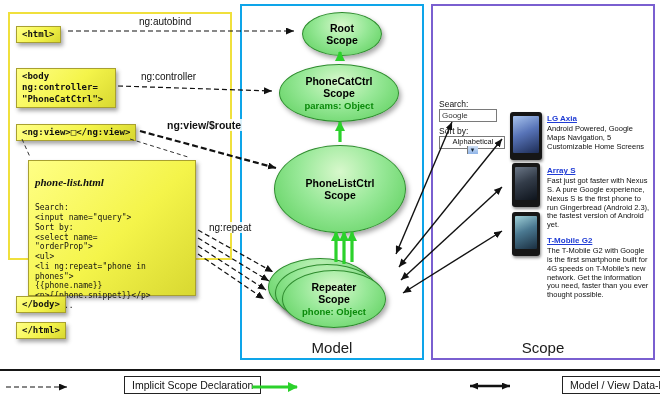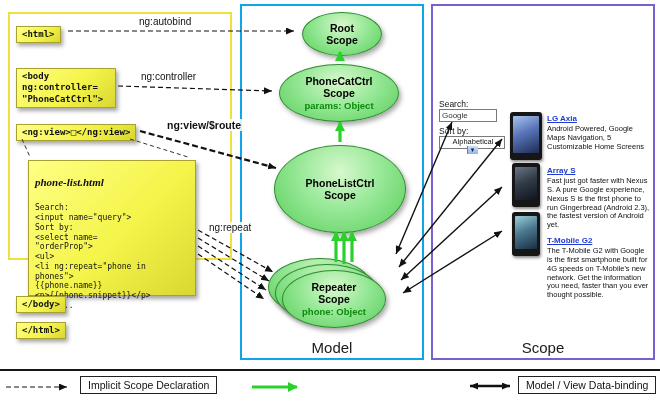--- a/index.html
+++ b/index.html
@@ -75,21 +75,21 @@
   .overlay line.bind2 { stroke:#111; stroke-width:2.6; marker-start:url(#mAs); marker-end:url(#mA); }
 
   .arrow-label { position:absolute; font-size:10px; color:#111; z-index:6;
                  background:rgba(255,255,255,.85); padding:0 1px; white-space:nowrap;text-align:center; }
   .arrow-label.bold { font-weight:bold; font-size:10.5px; }
 
   
   .separator { position:absolute; left:0; top:369px; width:660px; height:2px; background:#161616; z-index:3; }
   .lg-svg { position:absolute; overflow:visible; z-index:3; }
   .lg-box { position:absolute; border:1.4px solid #222; background:#fff; font-size:10.5px;
-            padding:2px 7px; color:#111; z-index:3; white-space:nowrap; }
+            padding:2px 7px; color:#111; z-index:3; white-space:nowrap;margin-left:44px; }
 </style>
 </head>
 <body>
 
 <div class="canvas">
 
   <div class="panel panel-template">
     <div class="ybox" style="left:6px;top:12px">&lt;html&gt;</div>
     <div class="ybox" style="left:6px;top:110px">&lt;ng:view&gt;□&lt;/ng:view&gt;</div>
     <div class="ybox" style="left:6px;top:54px;width:100px">&lt;body

